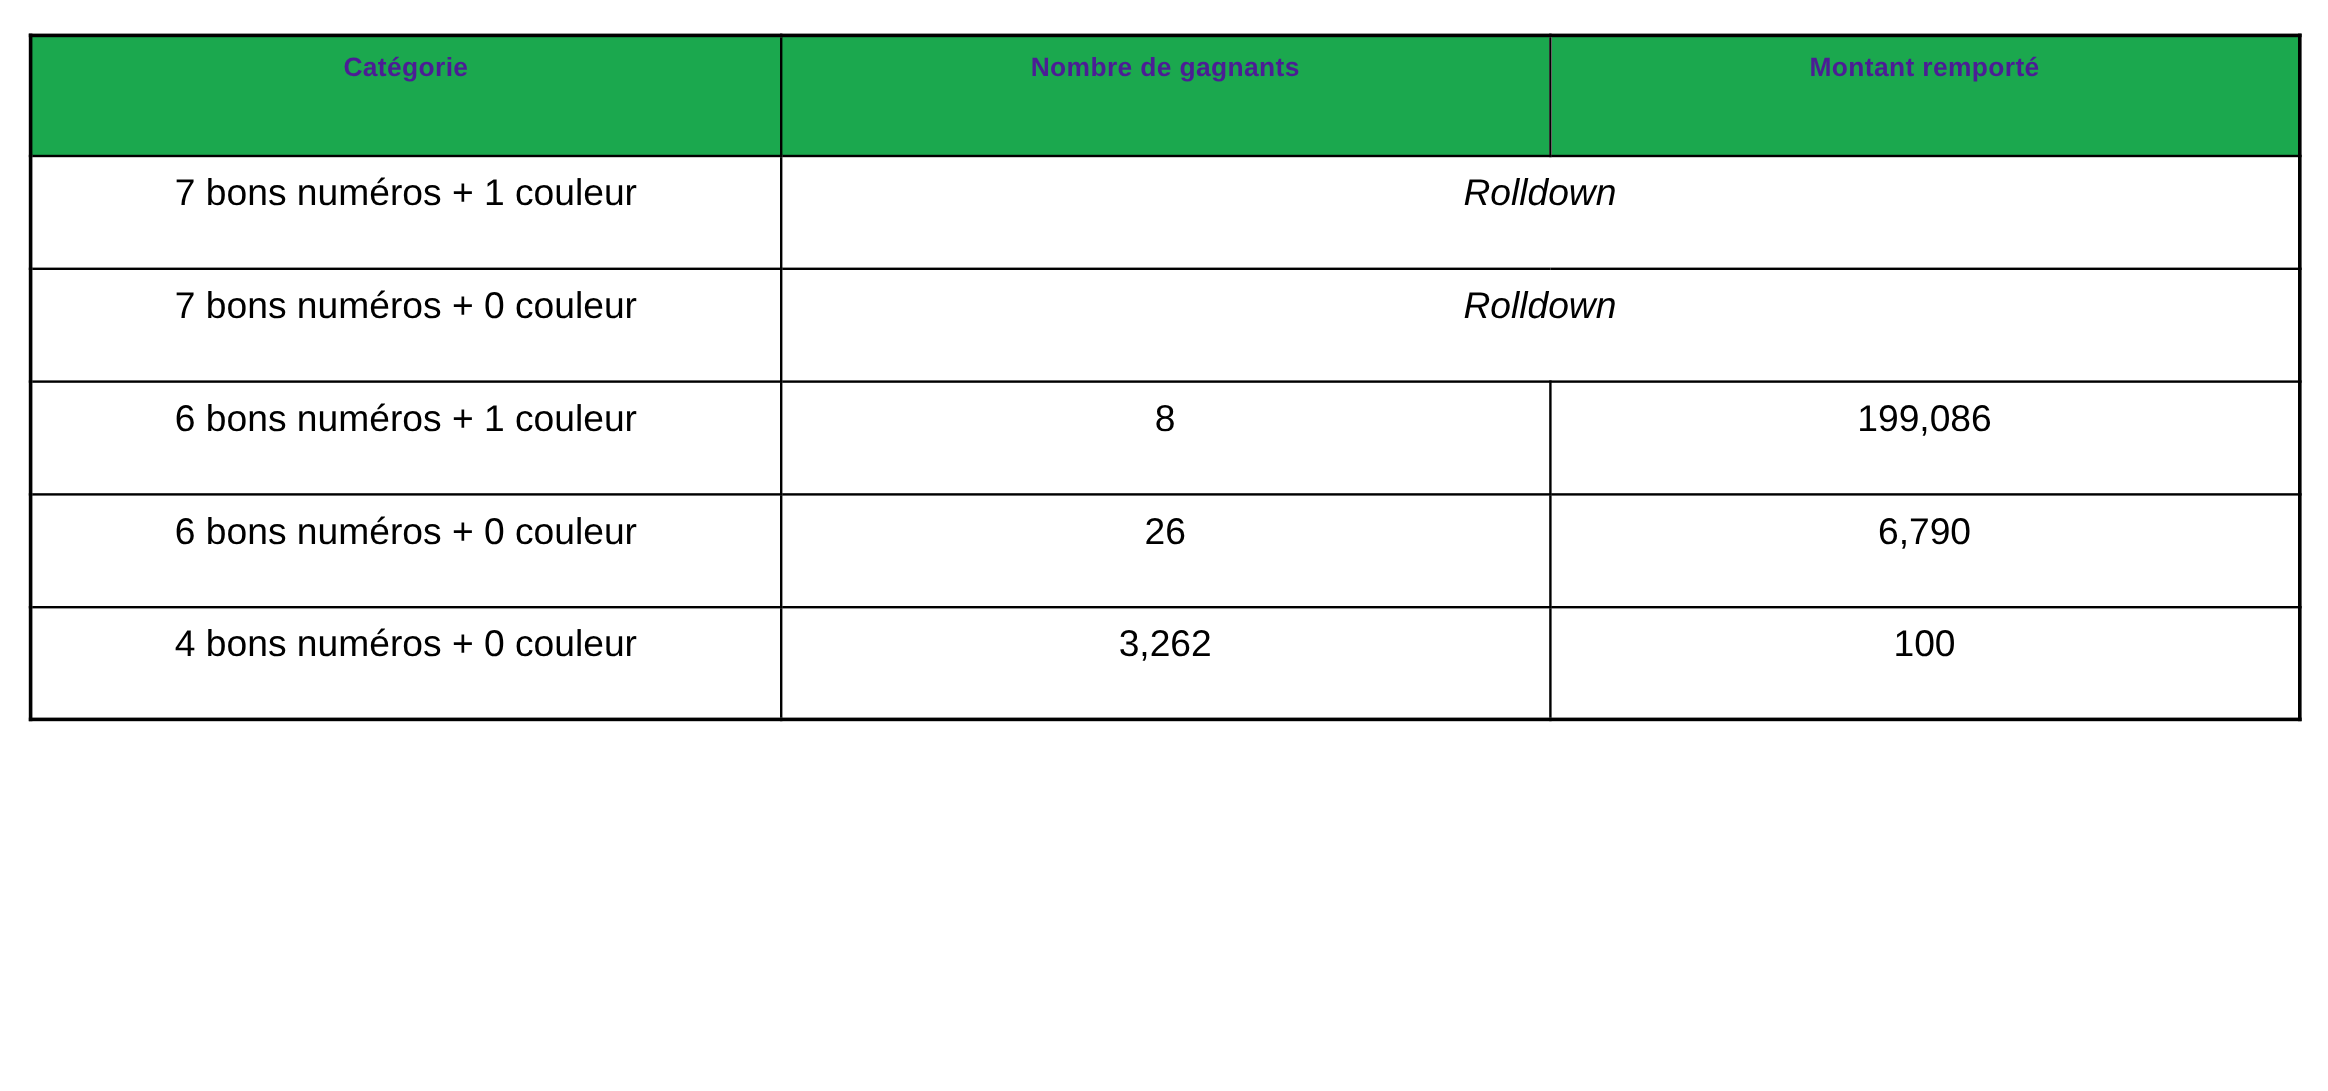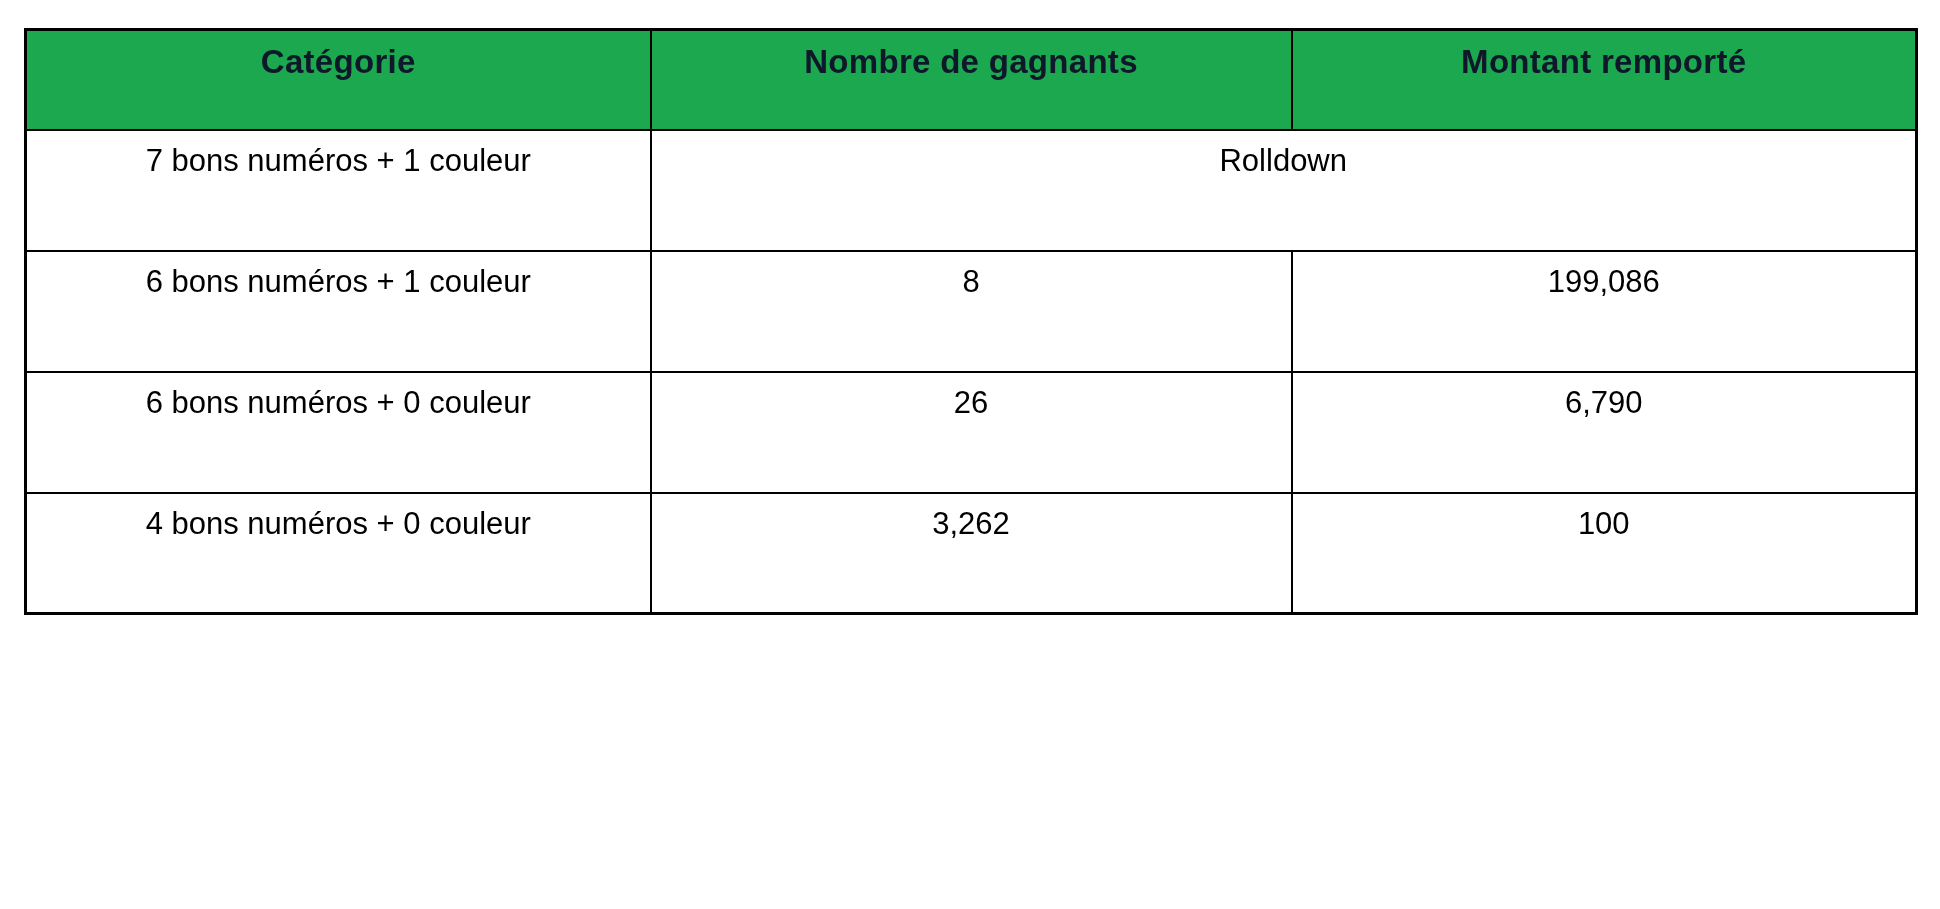--- a/index.html
+++ b/index.html
@@ -27,34 +27,35 @@
     border: 2px solid #000000;
     vertical-align: top;
     text-align: center;
     padding-top: 12px;
     overflow: hidden;
   }
   col.c1 { width: 625px; }
   col.c2 { width: 641px; }
   col.c3 { width: 625px; }
   tr.header-row { height: 100px; }
-  tr.data-row   { height: 121px; }
+  tr.data-row   { height: 94px; }
   th.head-cell {
     background: #1BA84E;
-    color: #0f172a;
-    font-size: 33px;
+    color: #4c1d95;
+    font-size: 22px;
     font-weight: bold;
     letter-spacing: 0.3px;
   }
   td.body-cell {
     background: #ffffff;
     font-size: 31px;
     font-weight: normal;
   }
   td.rolldown-cell {
+    font-style: italic;
     margin-left: 41px;
   }
 </style>
 </head>
 <body>
 
 <div class="table-wrap">
   <table class="results">
     <colgroup>
       <col class="c1">
@@ -67,20 +68,24 @@
         <th class="head-cell">Nombre de gagnants</th>
         <th class="head-cell">Montant remporté</th>
       </tr>
     </thead>
     <tbody>
       <tr class="data-row">
         <td class="body-cell">7 bons numéros + 1 couleur</td>
         <td class="body-cell rolldown-cell" colspan="2">Rolldown</td>
       </tr>
       <tr class="data-row">
+        <td class="body-cell">7 bons numéros + 0 couleur</td>
+        <td class="body-cell rolldown-cell" colspan="2">Rolldown</td>
+      </tr>
+      <tr class="data-row">
         <td class="body-cell">6 bons numéros + 1 couleur</td>
         <td class="body-cell">8</td>
         <td class="body-cell">199,086</td>
       </tr>
       <tr class="data-row">
         <td class="body-cell">6 bons numéros + 0 couleur</td>
         <td class="body-cell">26</td>
         <td class="body-cell">6,790</td>
       </tr>
       <tr class="data-row">

